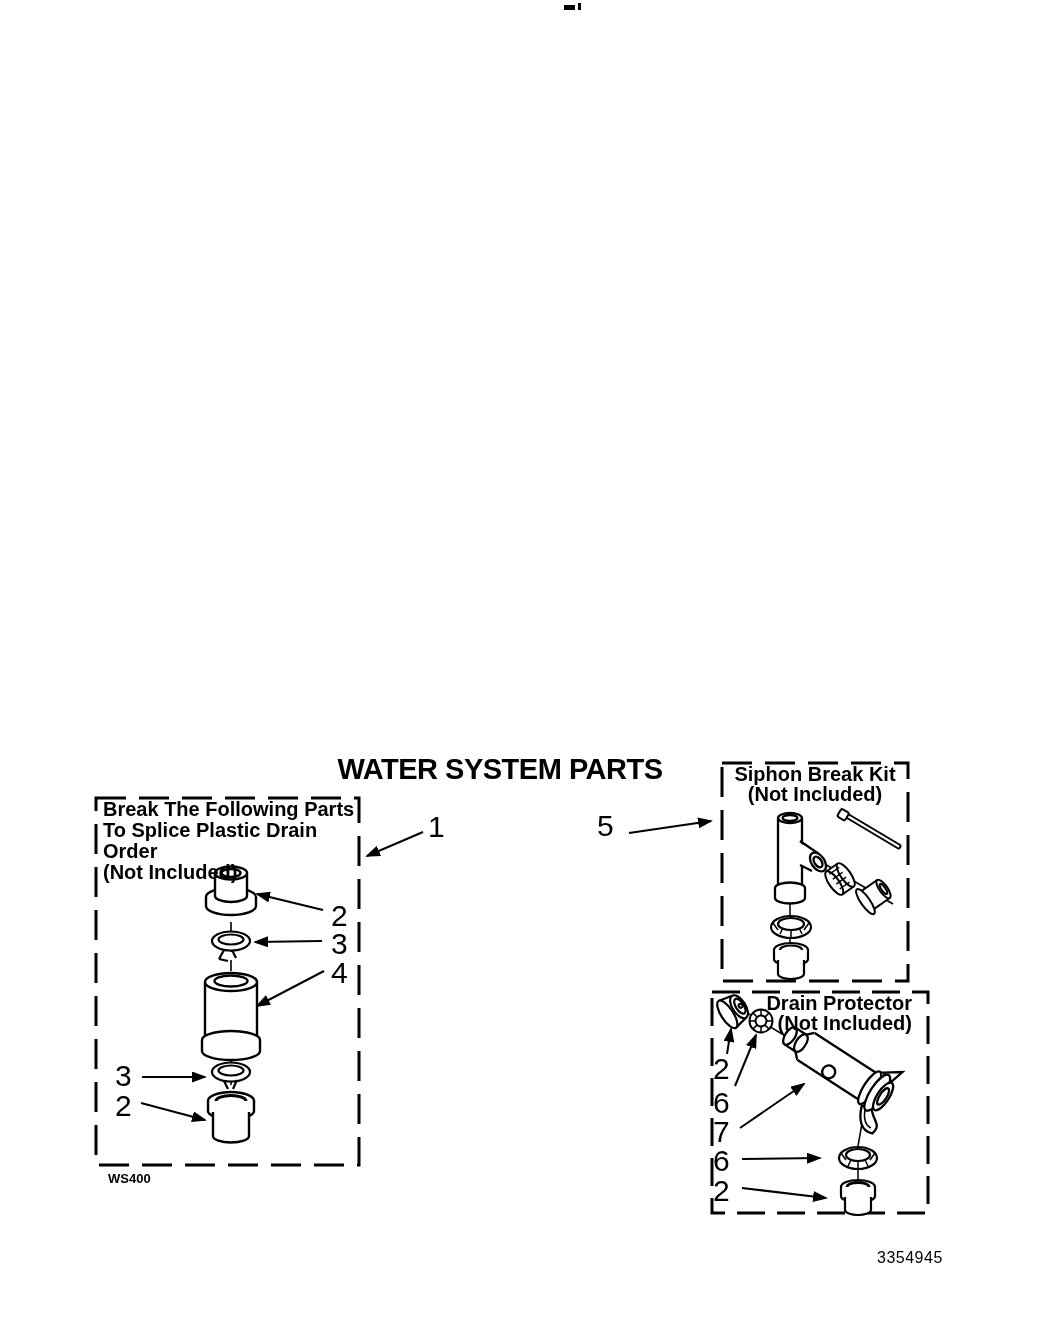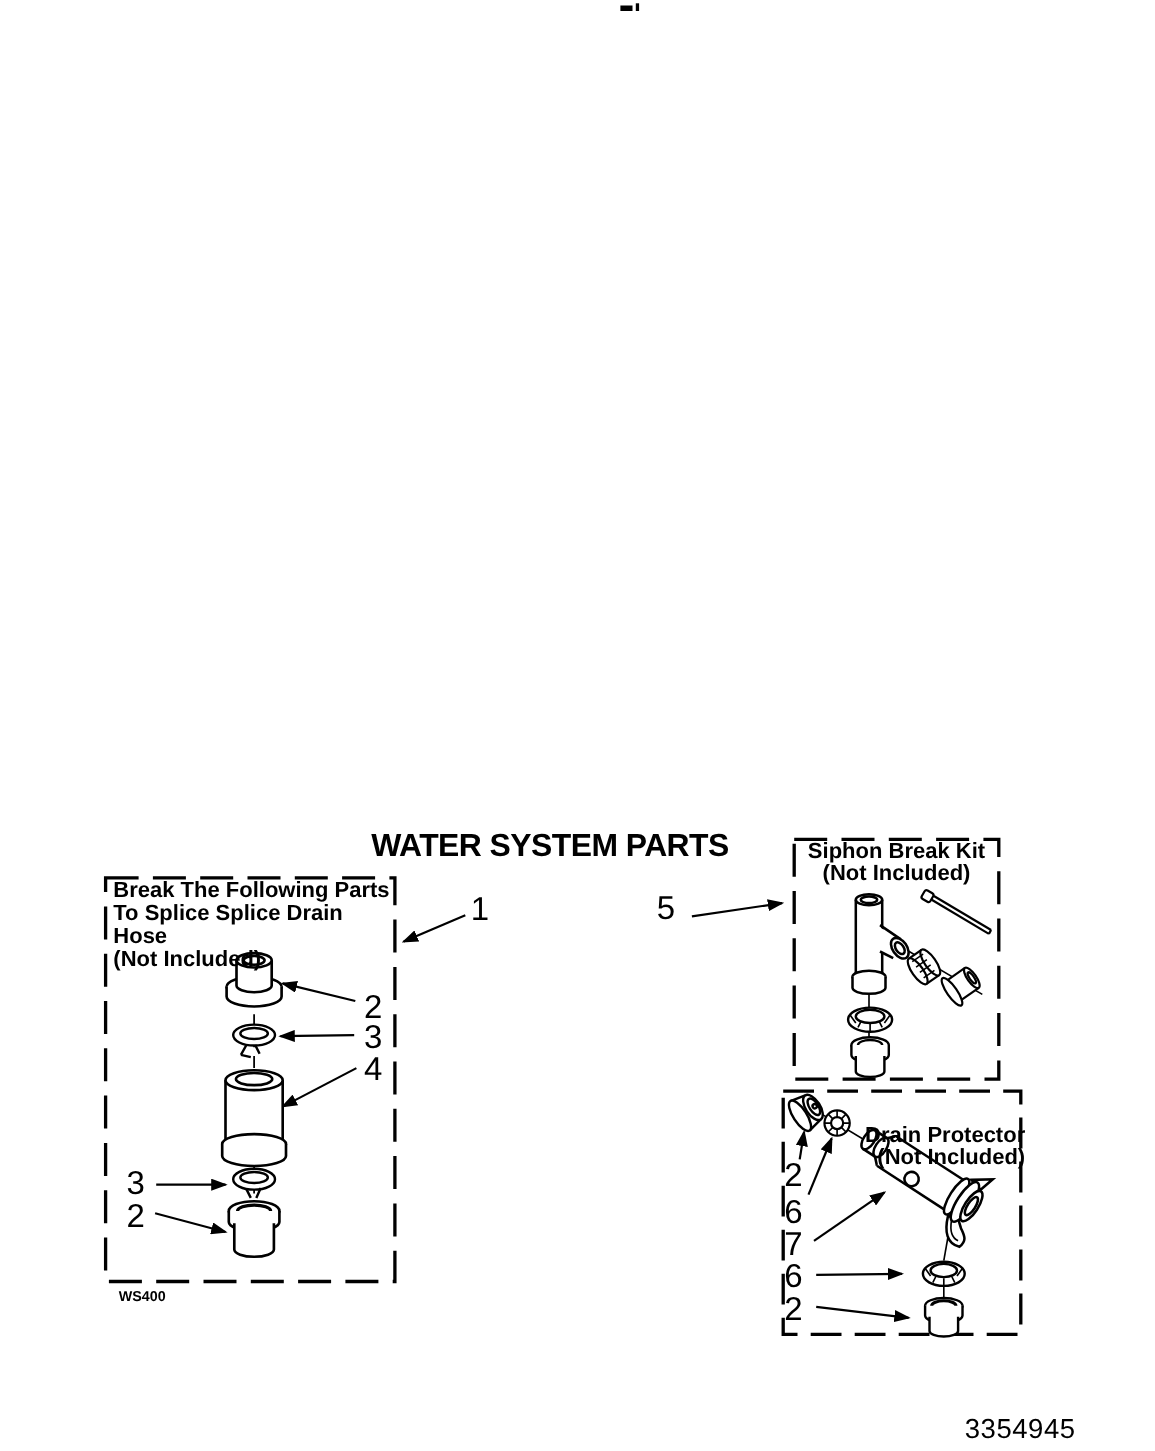--- a/index.html
+++ b/index.html
@@ -5,21 +5,21 @@
   html,body{margin:0;padding:0;background:#ffffff;}
   .page{position:relative;width:1050px;height:1319px;background:#ffffff;
         font-family:"Liberation Sans",sans-serif;color:#000;overflow:hidden;padding-left:33px;}
   .abs{position:absolute;}
   .title{font-weight:700;font-size:29px;letter-spacing:-0.5px;text-align:center;}
   .hdr{font-weight:700;font-size:20px;line-height:21px;}
   .hdr.center{text-align:center;}
   .hdr.right{text-align:right;}
   .callout{font-size:30px;line-height:28px;font-weight:400;}
   .code-label{font-weight:700;font-size:13px;}
-  .docnum{font-size:25px;font-weight:400;letter-spacing:0.5px;margin-top:36px;}
+  .docnum{font-size:16px;font-weight:400;letter-spacing:0.5px;}
   svg .ln{stroke:#000;fill:none;}
   svg .fw{stroke:#000;fill:#fff;}
   svg .solidfill{fill:#000;stroke:none;}
 </style>
 </head>
 <body>
 
 <div class="page">
 
   <svg class="abs" style="left:0;top:0;" width="1050" height="1319" viewBox="0 0 1050 1319">
@@ -206,30 +206,30 @@
         <path d="M841,1187 V1196 a17,6.5 0 0 0 34,0 V1187" class="fw"></path>
         <path d="M845,1197 V1210 a13,5 0 0 0 26,0 V1197" class="fw"></path>
       </g>
     </g>
   </svg>
 
   <div class="abs title" style="left:330px;top:753px;width:340px;">WATER SYSTEM PARTS</div>
 
   <div class="abs hdr" style="left:103px;top:799px;width:254px;">
     <div>Break The Following Parts</div>
-    <div>To Splice Splice Drain Hose</div>
+    <div>To Splice Plastic Drain Order</div>
     <div>(Not Included)</div>
   </div>
 
   <div class="abs hdr center" style="left:722px;top:764px;width:186px;line-height:20px;">
     <div>Siphon Break Kit</div>
     <div>(Not Included)</div>
   </div>
 
-  <div class="abs hdr right" style="left:713px;top:993px;width:219px;line-height:20px;margin-top:29px;">
+  <div class="abs hdr right" style="left:693px;top:993px;width:219px;line-height:20px;">
     <div>Drain Protector</div>
     <div>(Not Included)</div>
   </div>
 
   <div class="abs callout" style="left:428px;top:813px;">1</div>
   <div class="abs callout" style="left:597px;top:812px;">5</div>
 
   <div class="abs callout" style="left:331px;top:902px;">2</div>
   <div class="abs callout" style="left:331px;top:930px;">3</div>
   <div class="abs callout" style="left:331px;top:959px;">4</div>

